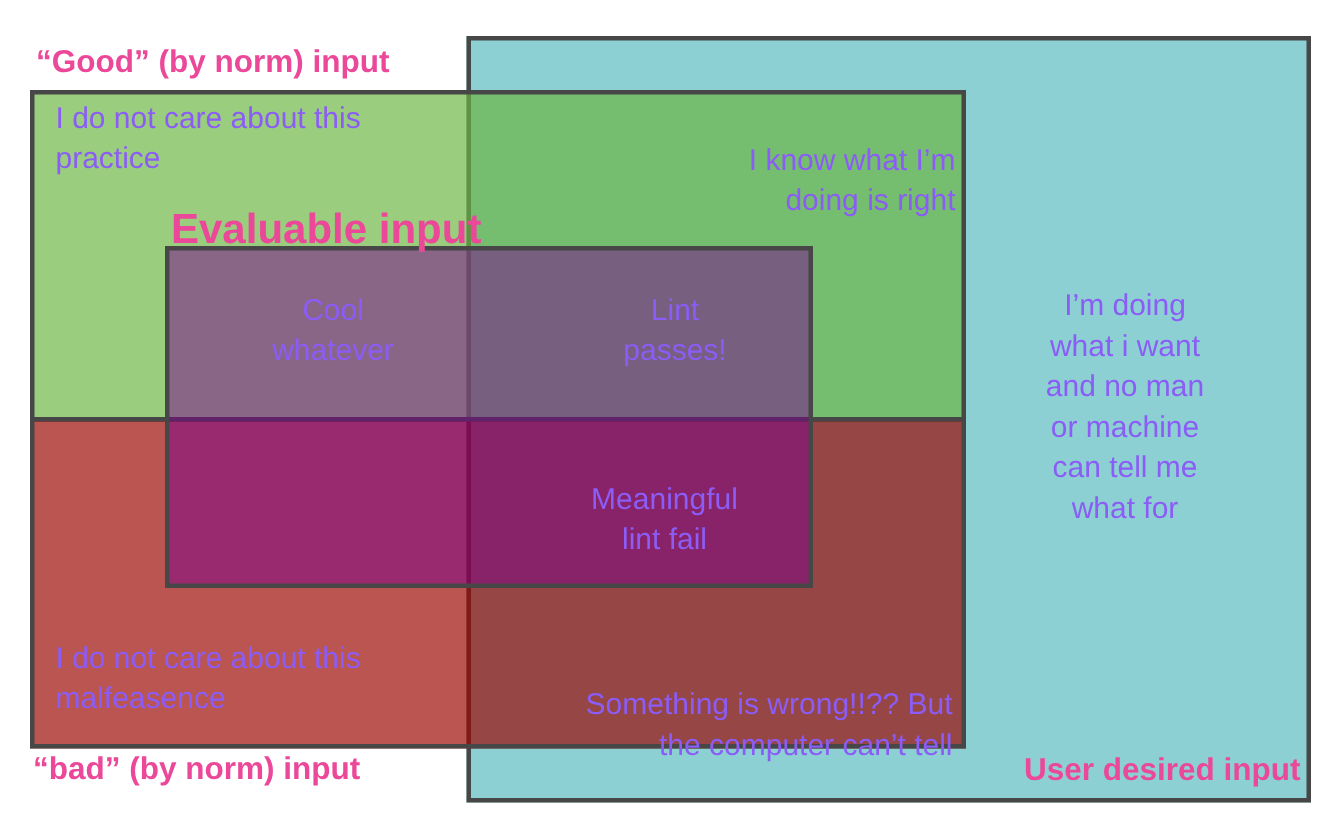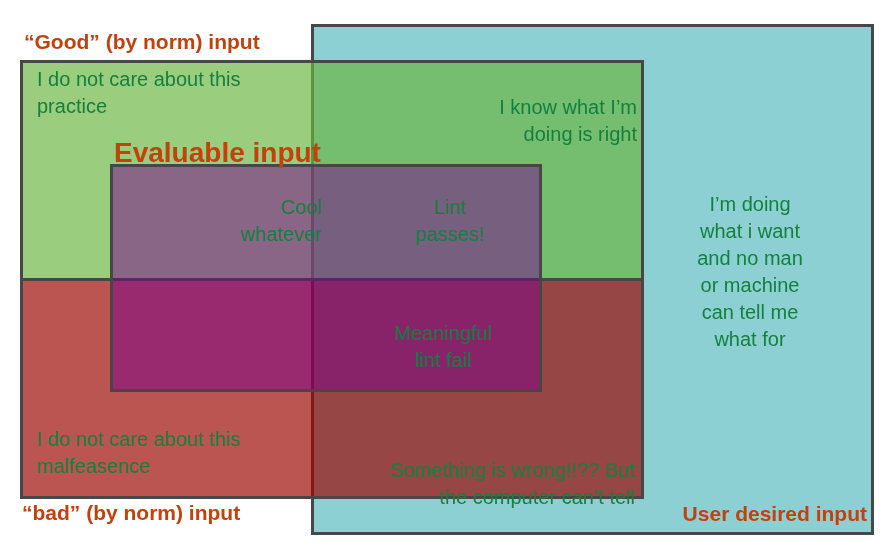--- a/index.html
+++ b/index.html
@@ -25,37 +25,37 @@
   .rect-green { left: 20px;  top: 60px;  width: 624px; height: 221px; z-index: 2; }
   .rect-red   { left: 20px;  top: 278px; width: 624px; height: 221px; z-index: 3; }
   .rect-inner { left: 110px; top: 164px; width: 432px; height: 228px; z-index: 4; }
 
   .txt {
     position: absolute;
     z-index: 10;
     font-size: 20px;
     line-height: 27px;
     white-space: pre-line;
-    color: #15803d;
+    color: #8b5cf6;
   }
   .txt-center { text-align: center; }
   .txt-right  { text-align: right; margin-top: 28px; }
   .lbl {
     position: absolute;
     z-index: 10;
     font-size: 21px;
     line-height: 26px;
     font-weight: bold;
     white-space: pre;
-    color: #c2410c;
+    color: #ec4899;
   }
 
   .t-practice    { left: 37px;  top: 66px;  width: 290px; }
   .t-know        { right: 257px; top: 66px; }
-  .t-cool        { left: 122px; top: 194px; width: 200px; text-align: right; }
+  .t-cool        { left: 122px; top: 194px; width: 200px; }
   .t-lint        { left: 350px; top: 194px; width: 200px; }
   .t-ignore      { left: 120px; top: 342px; width: 200px; }
   .t-meaningful  { left: 343px; top: 320px; width: 200px; }
   .t-malfeasence { left: 37px;  top: 426px; width: 300px; }
   .t-something   { right: 259px; top: 429px; }
   .t-imdoing     { left: 650px; top: 191px; width: 200px; }
 
   .l-good      { left: 24px;  top: 29px; }
   .l-evaluable { left: 114px; top: 140px; font-size: 28px; }
   .l-bad       { left: 22px;  top: 500px; }

